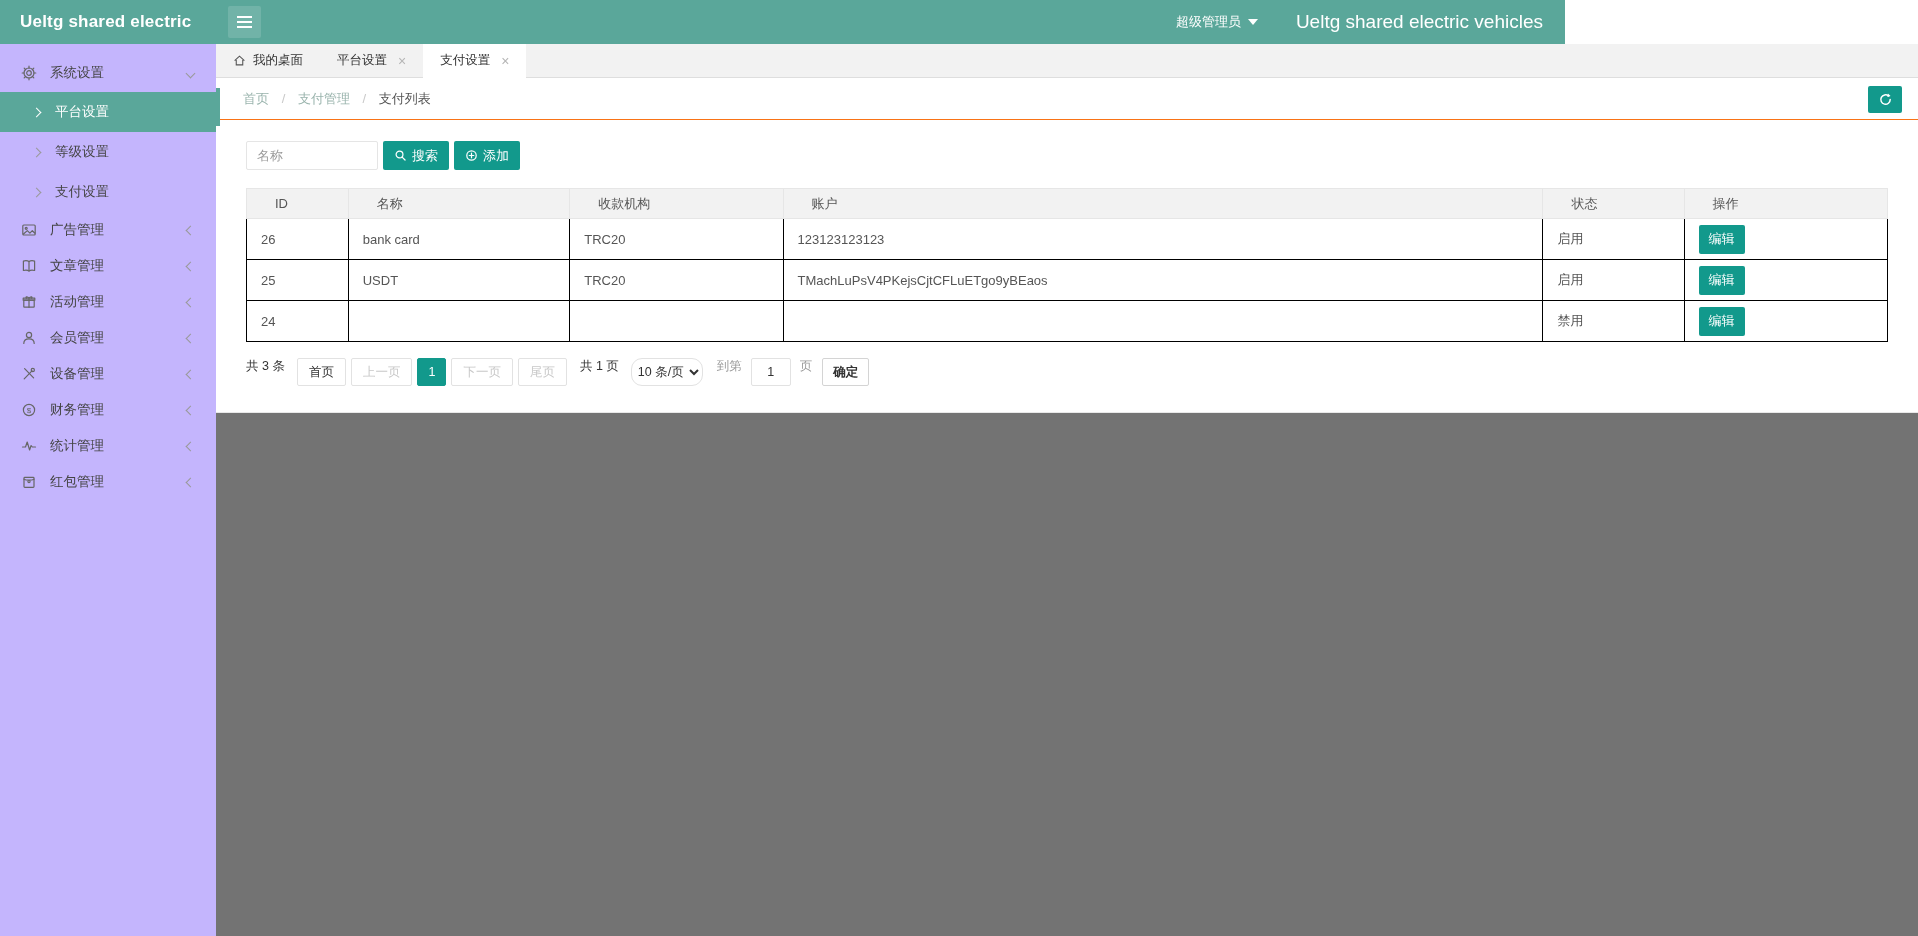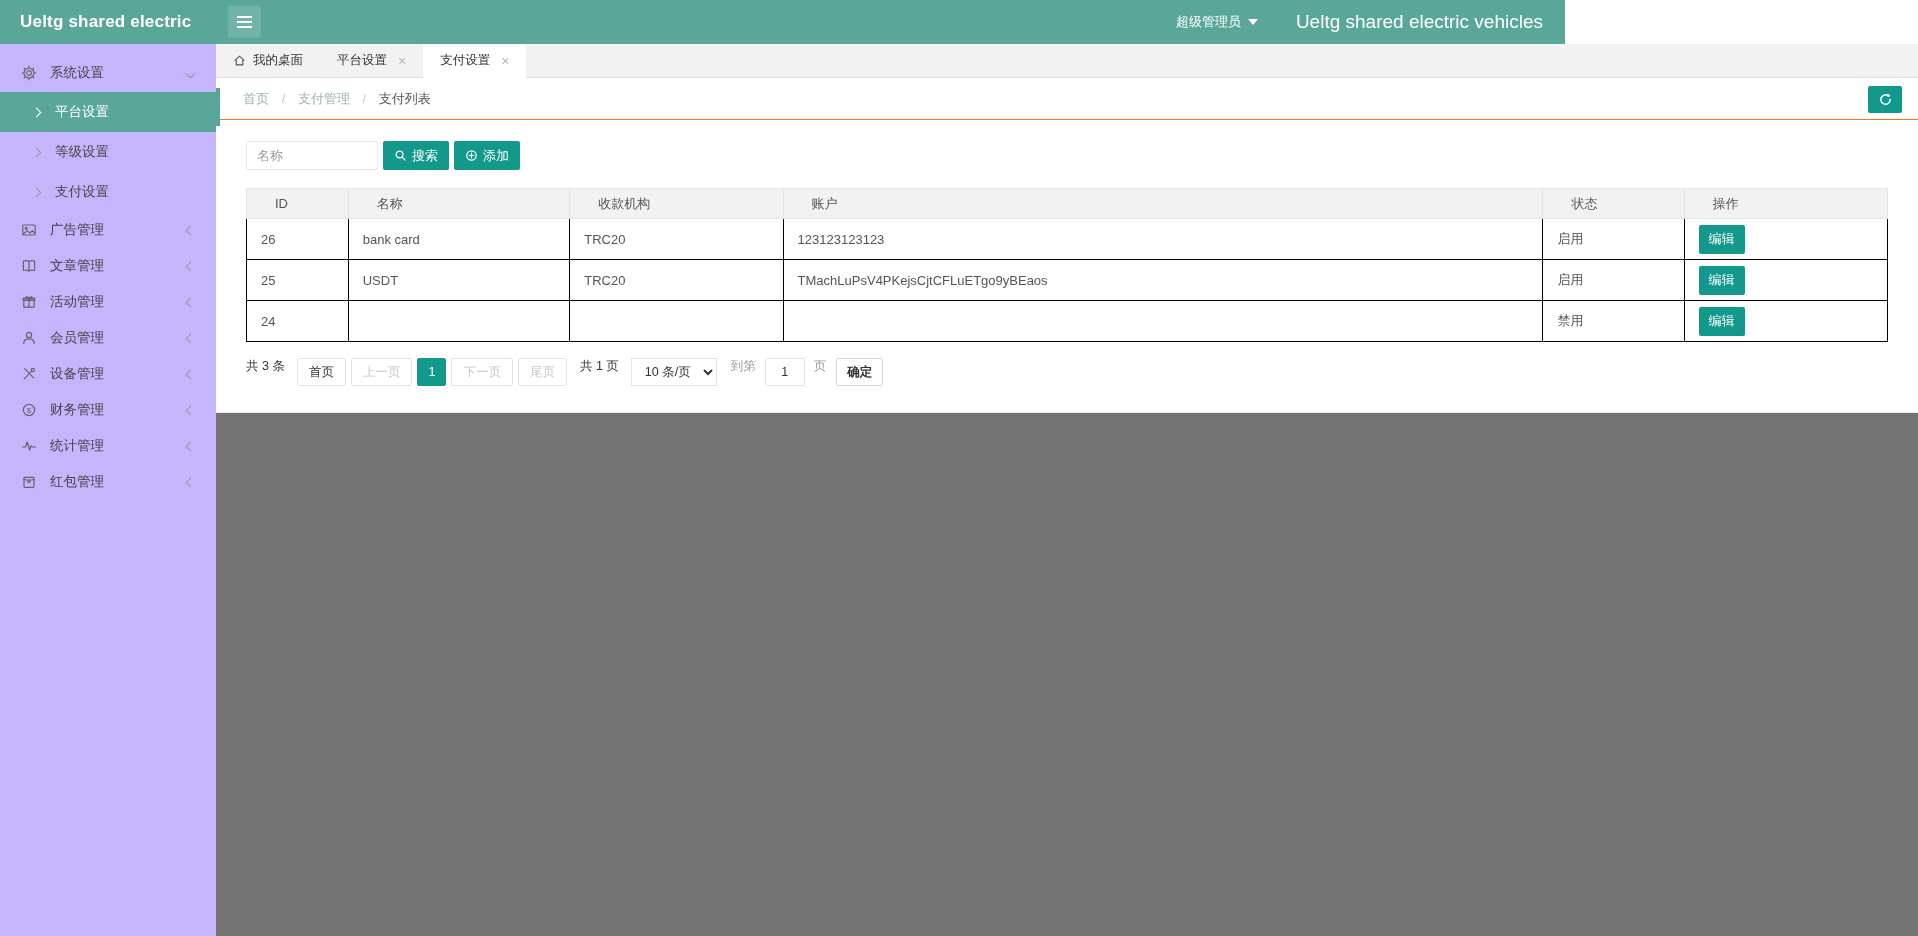--- a/index.html
+++ b/index.html
@@ -67,22 +67,22 @@
   .st-disabled{color:#c7c7c7;}
   .btn-edit{width:46px;height:29px;background:#12998C;color:#fff;border:none;border-radius:2px;font-size:13px;cursor:pointer;}
 
   .pager{margin-top:16px;display:flex;align-items:flex-start;font-size:12.5px;color:#333;}
   .pager .total{margin-right:12px;}
   .pg-btn{height:28px;line-height:26px;border:1px solid #e2e2e2;background:#fff;border-radius:2px;padding:0 11px;
     margin-right:5px;color:#333;cursor:pointer;font-size:12.5px;}
   .pg-btn.disabled{color:#c8c8c8;cursor:default;}
   .pg-btn.current{background:#12998C;border-color:#12998C;color:#fff;min-width:29px;text-align:center;padding:0 10px;cursor:default;}
   .pager .pages{margin:0 12px 0 8px;}
-  .page-size{height:28px;border:1px solid #e2e2e2;border-radius:0;background:#fff;font-size:12.5px;color:#333;
-    padding:0 9px;outline:none;font-family:inherit;}
+  .page-size{height:28px;border:1px solid #e2e2e2;border-radius:11px;background:#fff;font-size:12.5px;color:#333;
+    padding:0 2px;outline:none;font-family:inherit;}
   .goto-label{color:#9a9a9a;margin-left:14px;}
   .goto-input{width:40px;height:28px;border:1px solid #e2e2e2;border-radius:2px;text-align:center;font-size:12.5px;
     color:#333;margin:0 9px;outline:none;}
   .goto-suffix{color:#9a9a9a;margin-right:10px;}
   .btn-confirm{height:28px;border:1px solid #d4d4d4;background:#fff;border-radius:2px;padding:0 10px;font-size:12.5px;
     color:#333;cursor:pointer;font-weight:600;}
 </style>
 </head>
 <body>
 

